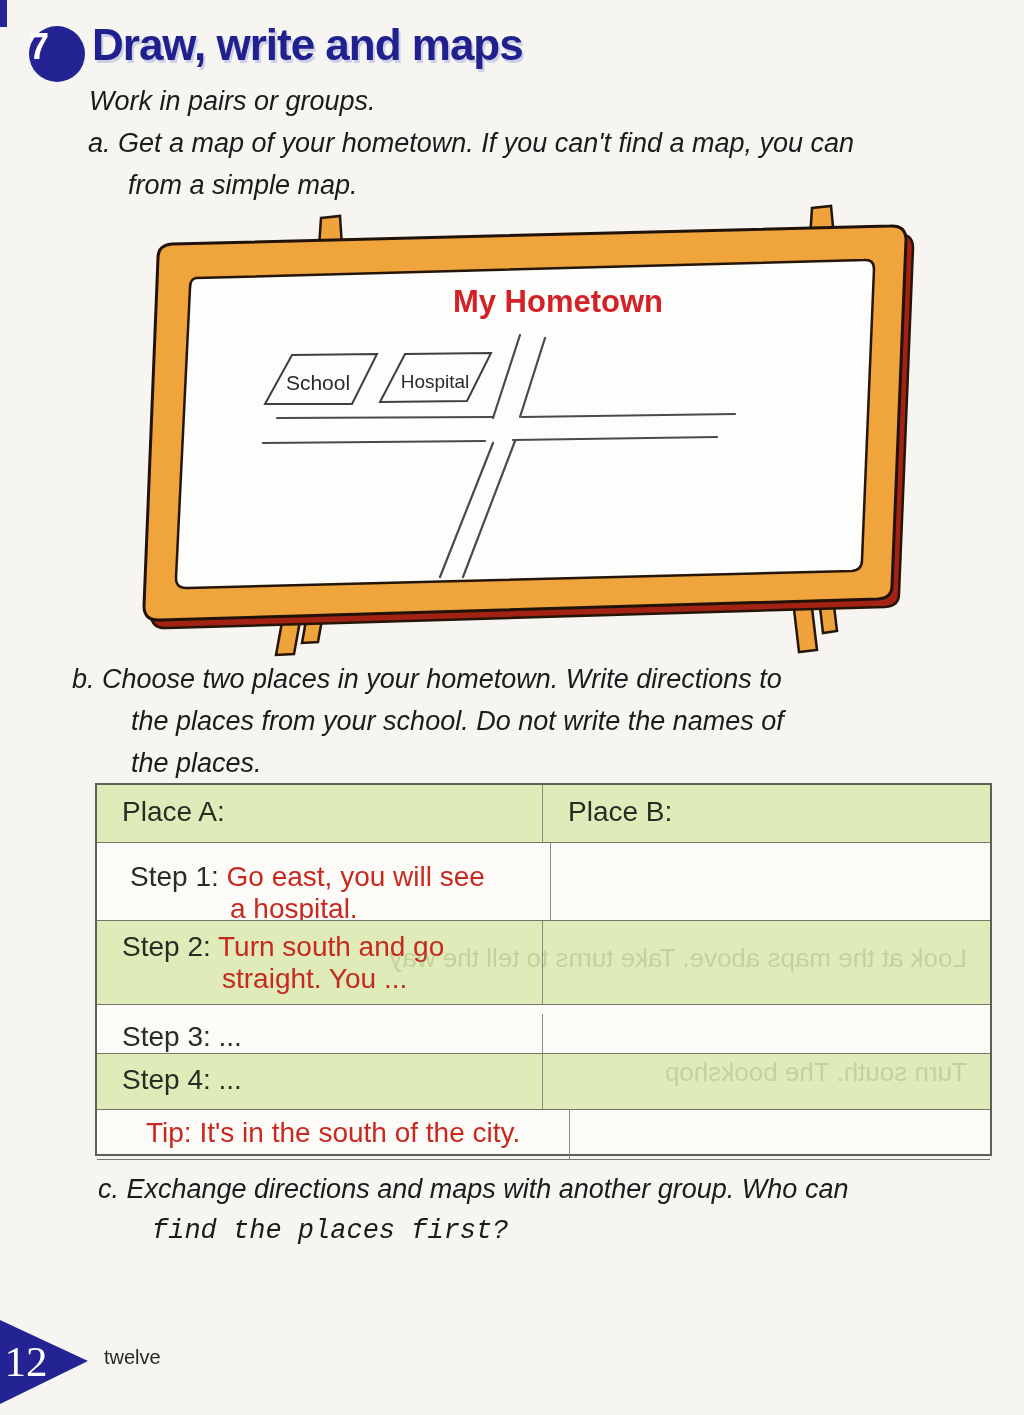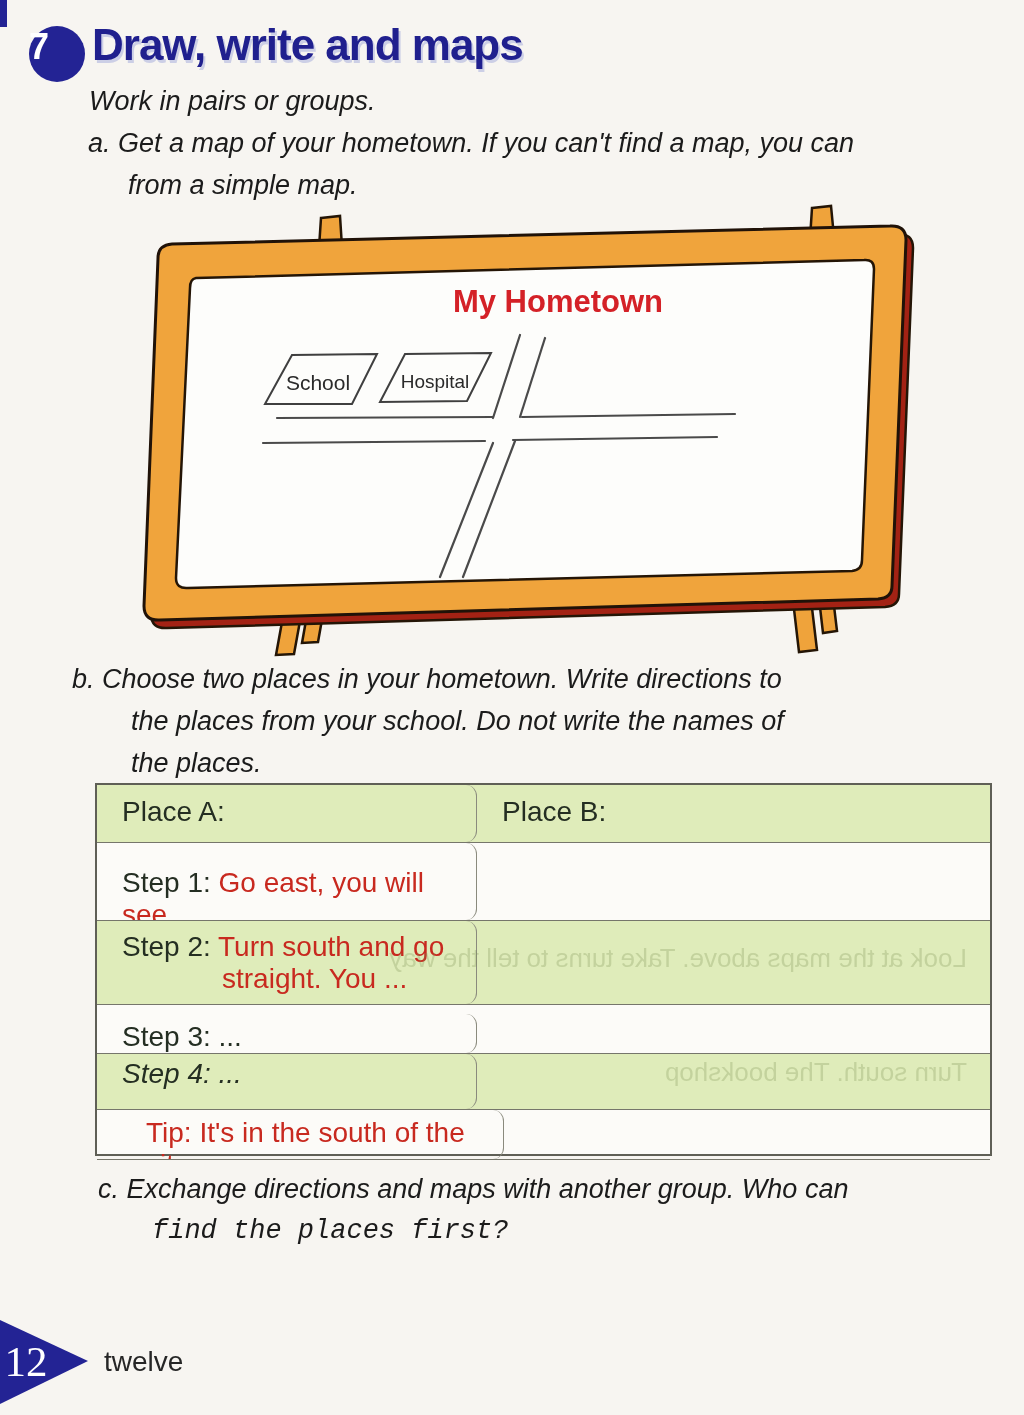--- a/index.html
+++ b/index.html
@@ -23,36 +23,36 @@
 
   
   #board{left:128px;top:200px;width:800px;height:465px;}
 
   
   #dir-table{left:95px;top:783px;width:893px;height:369px;border:2px solid #5f5f56;
     background:#fcfbf8;font-size:28px;}
   .trow{position:relative;display:flex;border-bottom:1.5px solid #76766b;overflow:hidden;}
   .trow:last-child{border-bottom:none;}
   .green{background:#dfecba;}
-  .ca{width:380px;border-right:1.5px solid #8a8a7d;padding-left:25px;box-sizing:border-box;border-radius:11px;}
+  .ca{width:446px;border-right:1.5px solid #8a8a7d;padding-left:25px;box-sizing:border-box;}
   .cb{flex:1;padding-left:25px;box-sizing:border-box;}
   .steplbl{color:#242e22;}
   .redtxt{color:#c8291f;}
   .tline2{margin-left:100px;color:#c8291f;}
   .hrow{height:57px;}  .hrow .ca,.hrow .cb{padding-top:11px;}
-  .r1{height:77px;}    .r1 .ca{padding-top:24px;}
+  .r1{height:77px;}    .r1 .ca{padding-top:18px;margin-left:8px;}
   .r2{height:83px;}    .r2 .ca{padding-top:10px;}
   .r3{height:48px;align-items:flex-end;}    .r3 .ca{padding-top:7px;}
-  .r4{height:55px;}    .r4 .ca{padding-top:4px;font-style:italic;}
+  .r4{height:55px;}    .r4 .ca{padding-top:10px;}
   .r5{height:49px;}    .r5 .ca{padding-top:7px;padding-left:22px;margin-left:27px;}
   .ghost{position:absolute;transform:scaleX(-1);color:#7d9153;opacity:.28;
     font-size:26px;white-space:nowrap;pointer-events:none;}
 
   
-  #page-word{left:104px;top:1346px;font-size:28px;color:#262626;}
+  #page-word{left:104px;top:1346px;font-size:20px;color:#262626;}
 </style>
 </head>
 <body>
 
 <div id="page">
 
   <div class="abs" id="corner-strip"></div>
 
   <div class="abs" id="unit-badge">
     <span>7</span>

